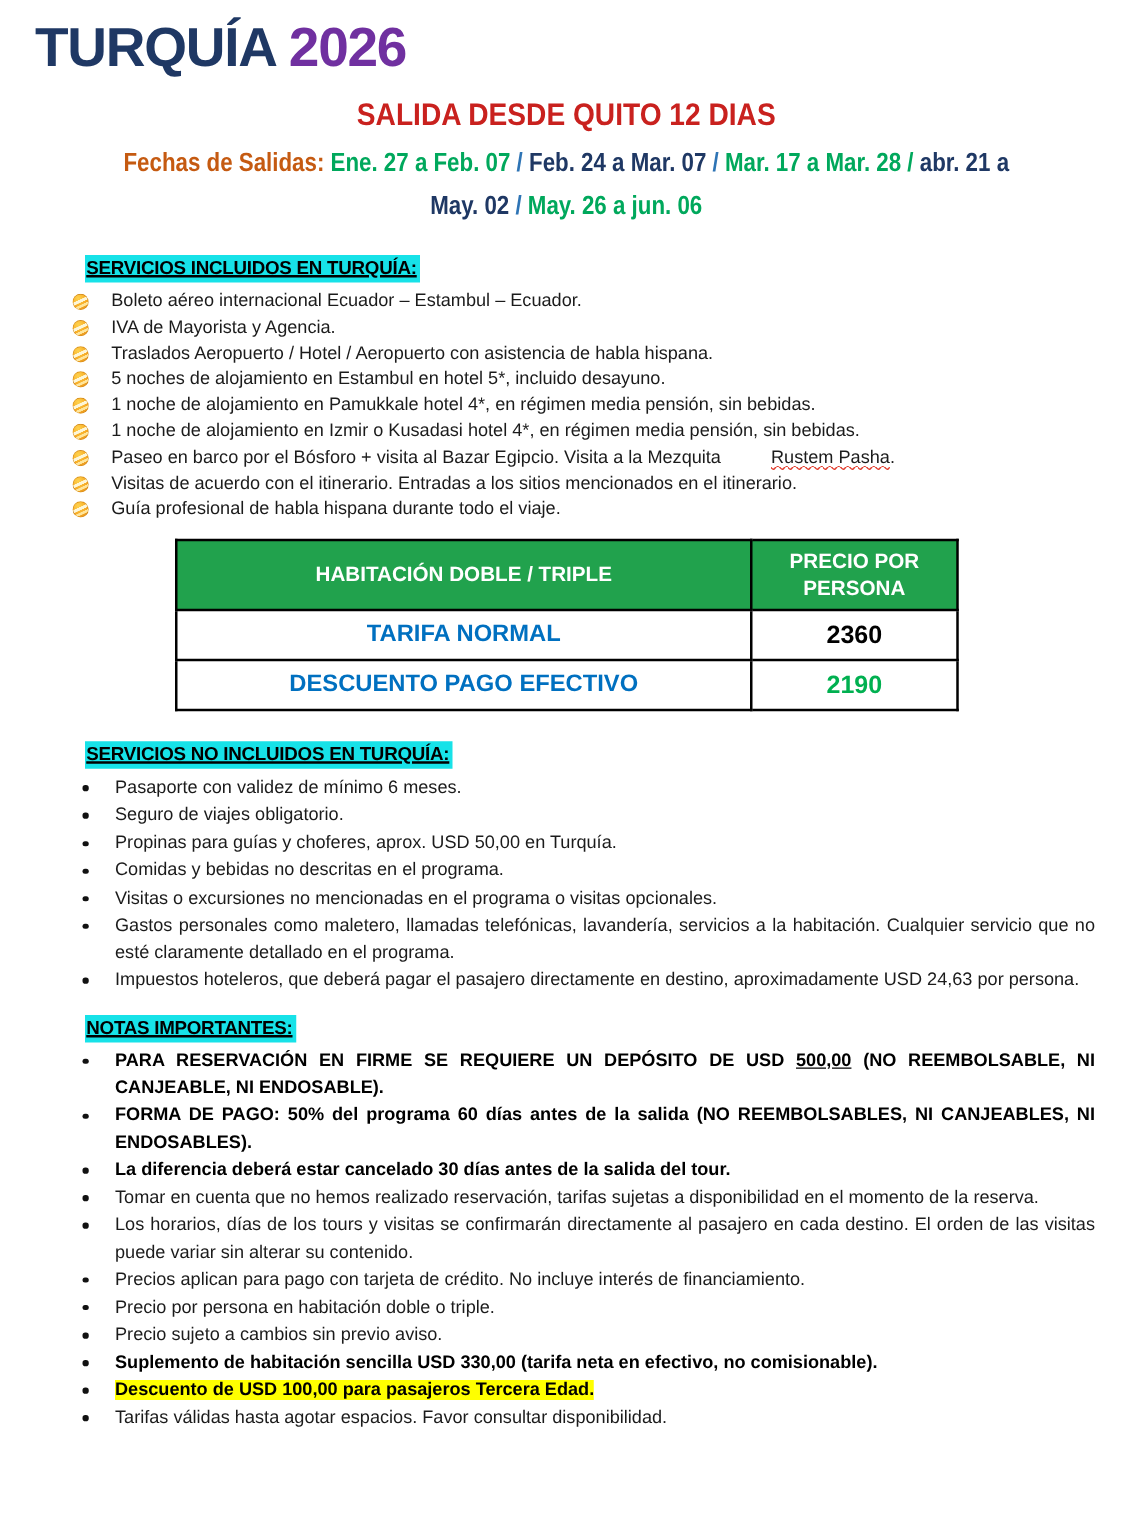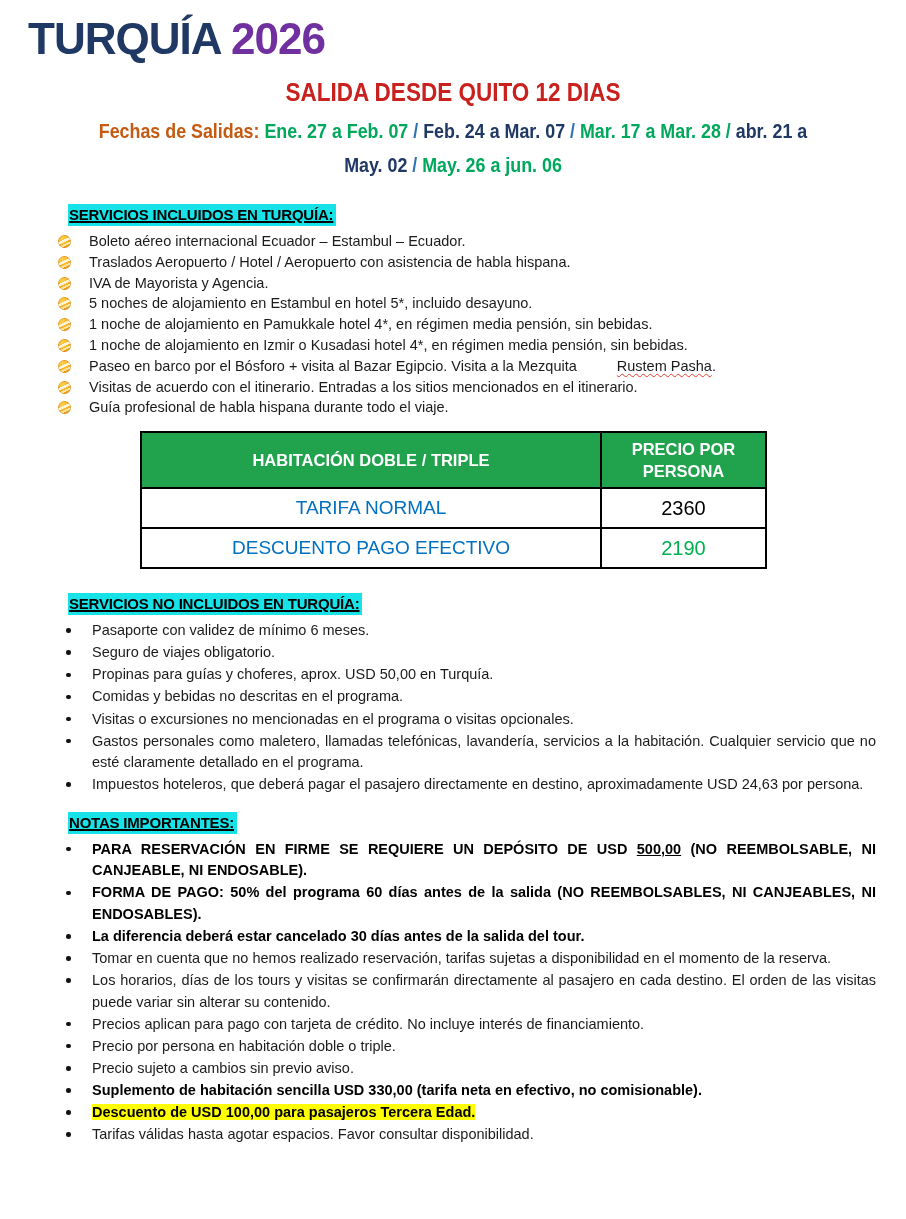--- a/index.html
+++ b/index.html
@@ -87,21 +87,21 @@
   }
   table.price-table th,table.price-table td{
     border:2px solid #000;text-align:center;vertical-align:middle;padding:0;
   }
   table.price-table col.c1{width:460px;}
   table.price-table col.c2{width:165px;}
   table.price-table th{
     background:var(--tableGreen);color:#fff;
     font-size:16.5px;font-weight:bold;height:54px;line-height:22px;
   }
-  table.price-table td{height:38px;font-weight:normal;border-radius:11px;}
+  table.price-table td{height:38px;font-weight:bold;border-radius:11px;}
   td.row-label{color:var(--tableBlue);font-size:19px;}
   td.row-price{font-size:20px;color:#000;}
 </style>
 </head>
 <body>
 
 <div class="page">
 
   <h1 class="title"><span class="t-navy">TURQUÍA </span><span class="t-purple">2026</span></h1>
 
@@ -116,25 +116,25 @@
     <span class="sect-heading">SERVICIOS INCLUIDOS EN TURQUÍA:</span>
   </div>
 
   <ul class="flyer-list coins" id="included-list">
       <li>
         <span class="coin"></span>
         <span class="li-text"><span><span>Boleto aéreo internacional Ecuador – Estambul – Ecuador.</span></span></span>
       </li>
       <li>
         <span class="coin"></span>
+        <span class="li-text"><span><span>IVA de Mayorista y Agencia.</span></span></span>
+      </li>
+      <li>
+        <span class="coin"></span>
         <span class="li-text"><span><span>Traslados Aeropuerto / Hotel / Aeropuerto con asistencia de habla hispana.</span></span></span>
-      </li>
-      <li>
-        <span class="coin"></span>
-        <span class="li-text"><span><span>IVA de Mayorista y Agencia.</span></span></span>
       </li>
       <li>
         <span class="coin"></span>
         <span class="li-text"><span><span>5 noches de alojamiento en Estambul en hotel 5*, incluido desayuno.</span></span></span>
       </li>
       <li>
         <span class="coin"></span>
         <span class="li-text"><span><span>1 noche de alojamiento en Pamukkale hotel 4*, en régimen media pensión, sin bebidas.</span></span></span>
       </li>
       <li>

